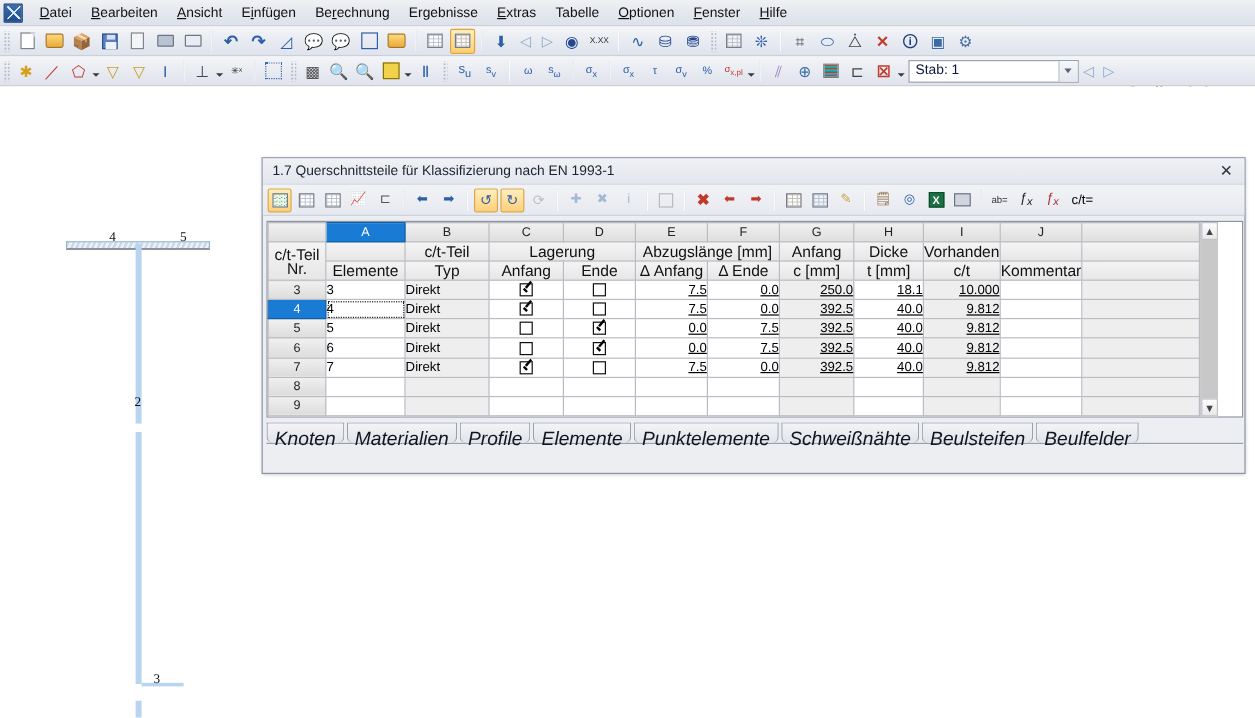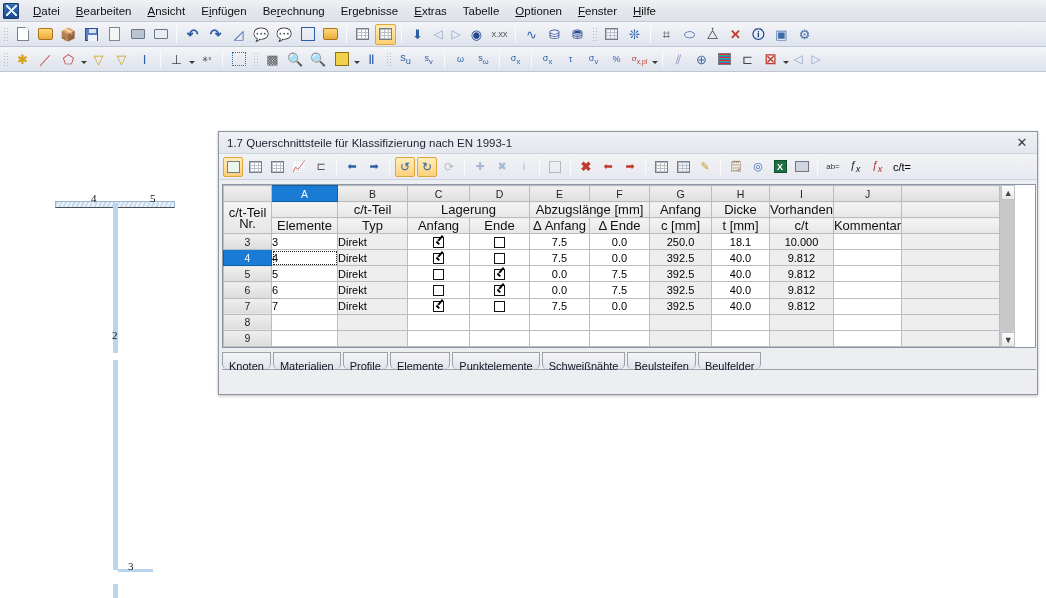--- a/index.html
+++ b/index.html
@@ -134,21 +134,21 @@
   .tbl td, .tbl th { border:1px solid #b9bcc2; padding:0; height:16px; font-weight:normal; }
   .hdr-letter { background:linear-gradient(to bottom,#f0f0f0,#dedede); text-align:center;
      height:12px; font-size:10.5px; color:#222; border:1px solid #9a9ea6; }
   .hdr-letter.sel { background:#1a7bd4; color:#fff; border-color:#0f5fa8;}
   .hdr-txt { background:linear-gradient(to bottom,#f4f4f4,#e6e6e6); text-align:center;
      font-size:13px; line-height:11px; color:#111; border:1px solid #9a9ea6; padding:1px 0;}
   .rowhdr { background:linear-gradient(to bottom,#f0f0f0,#dcdcdc); text-align:center;
      font-size:10.5px; color:#222; border:1px solid #9a9ea6; }
   .rowhdr.sel { background:#1a7bd4; color:#fff; border-color:#0f5fa8; }
   .c-l { text-align:left; padding-left:3px; }
-  .c-r { text-align:center; padding-right:4px; }
+  .c-r { text-align:right; padding-right:4px;text-decoration:underline; }
   .c-c { text-align:center; }
   .shade { background:#eeeeee; }
   .white { background:#ffffff; }
   .focuscell { outline:1px dotted #222; outline-offset:-2px; }
   .chk { width:11px;height:11px;border:1.5px solid #111;background:#fff;display:inline-block;
      position:relative; vertical-align:middle; }
   .chk.on::after{ content:"";position:absolute;left:2px;top:4px;width:4px;height:1.5px;
      background:#000;transform:rotate(45deg); }
   .chk.on::before{ content:"";position:absolute;left:4px;top:2px;width:7px;height:1.5px;
      background:#000;transform:rotate(-50deg);transform-origin:left center; }
@@ -156,24 +156,24 @@
   .vscroll{ width:15px; background:#f0f0f0; border-left:1px solid #c6c9cf;
      display:flex; flex-direction:column; justify-content:space-between; }
   .vsbtn{ height:15px;background:linear-gradient(to bottom,#fdfdfd,#e8e8e8);
      border:1px solid #c0c3c9; display:flex;align-items:center;justify-content:center;
      font-size:9px;color:#444; }
   .vstrack{ flex:1; background:#c8c8c8; }
 
   
   .tabrow{ position:absolute; left:3px; top:219px; width:814px; height:19px; display:flex; align-items:flex-end;
      border-bottom:1px solid #9aa0ac; }
-  .tab{ height:17px; padding:5px 6px; font-size:11px; line-height:17px;
+  .tab{ height:17px; padding:5px 6px; font-size:16px; line-height:17px;
      background:linear-gradient(to bottom,#f4f4f6,#e2e4ea);
      border:1px solid #9aa0ac; border-bottom:none; border-radius:0 0 5px 5px;
-     margin-right:2px; color:#10151f; white-space:nowrap; }
+     margin-right:2px; color:#10151f; white-space:nowrap;font-style:italic; }
   .tab.active{ background:#f7f8fa; border-color:#7f8794; height:19px; line-height:19px; font-weight:normal; }
 </style>
 </head>
 <body>
 
 <div id="app">
 
   <div class="menubar">
     <div class="applogo"></div>
     <div class="menuitem"><u>D</u><span>atei</span></div>
@@ -389,20 +389,24 @@
     <div class="tbtn">
         <span class="grid-ic" style="background-image:linear-gradient(#e23 33%,#2b7 33% 66%,#37d 66%)"></span>
       </div>
     <div class="tbtn">
         <span class="ic" style="color:#444">⊏</span>
       </div>
     <div class="tbtn">
         <span class="redx">☒</span>
       </div>
     <div class="dd"></div>
+    <div class="combo" style="width:150px;margin-left:3px;">
+      <span>Stab: 1</span>
+      <span class="arrowbox"></span>
+    </div>
     <div class="navarrow">◁</div>
     <div class="navarrow">▷</div>
     <div class="fieldflat" style="width:120px;">Stelle: 0.0</div>
   </div>
 
   <div class="model">
 
     <div class="mflange" style="left:55px; top:129px; width:120px;"></div>
 
     <div class="mweb" style="left:113px; top:131px; width:5px; height:150px;"></div>

